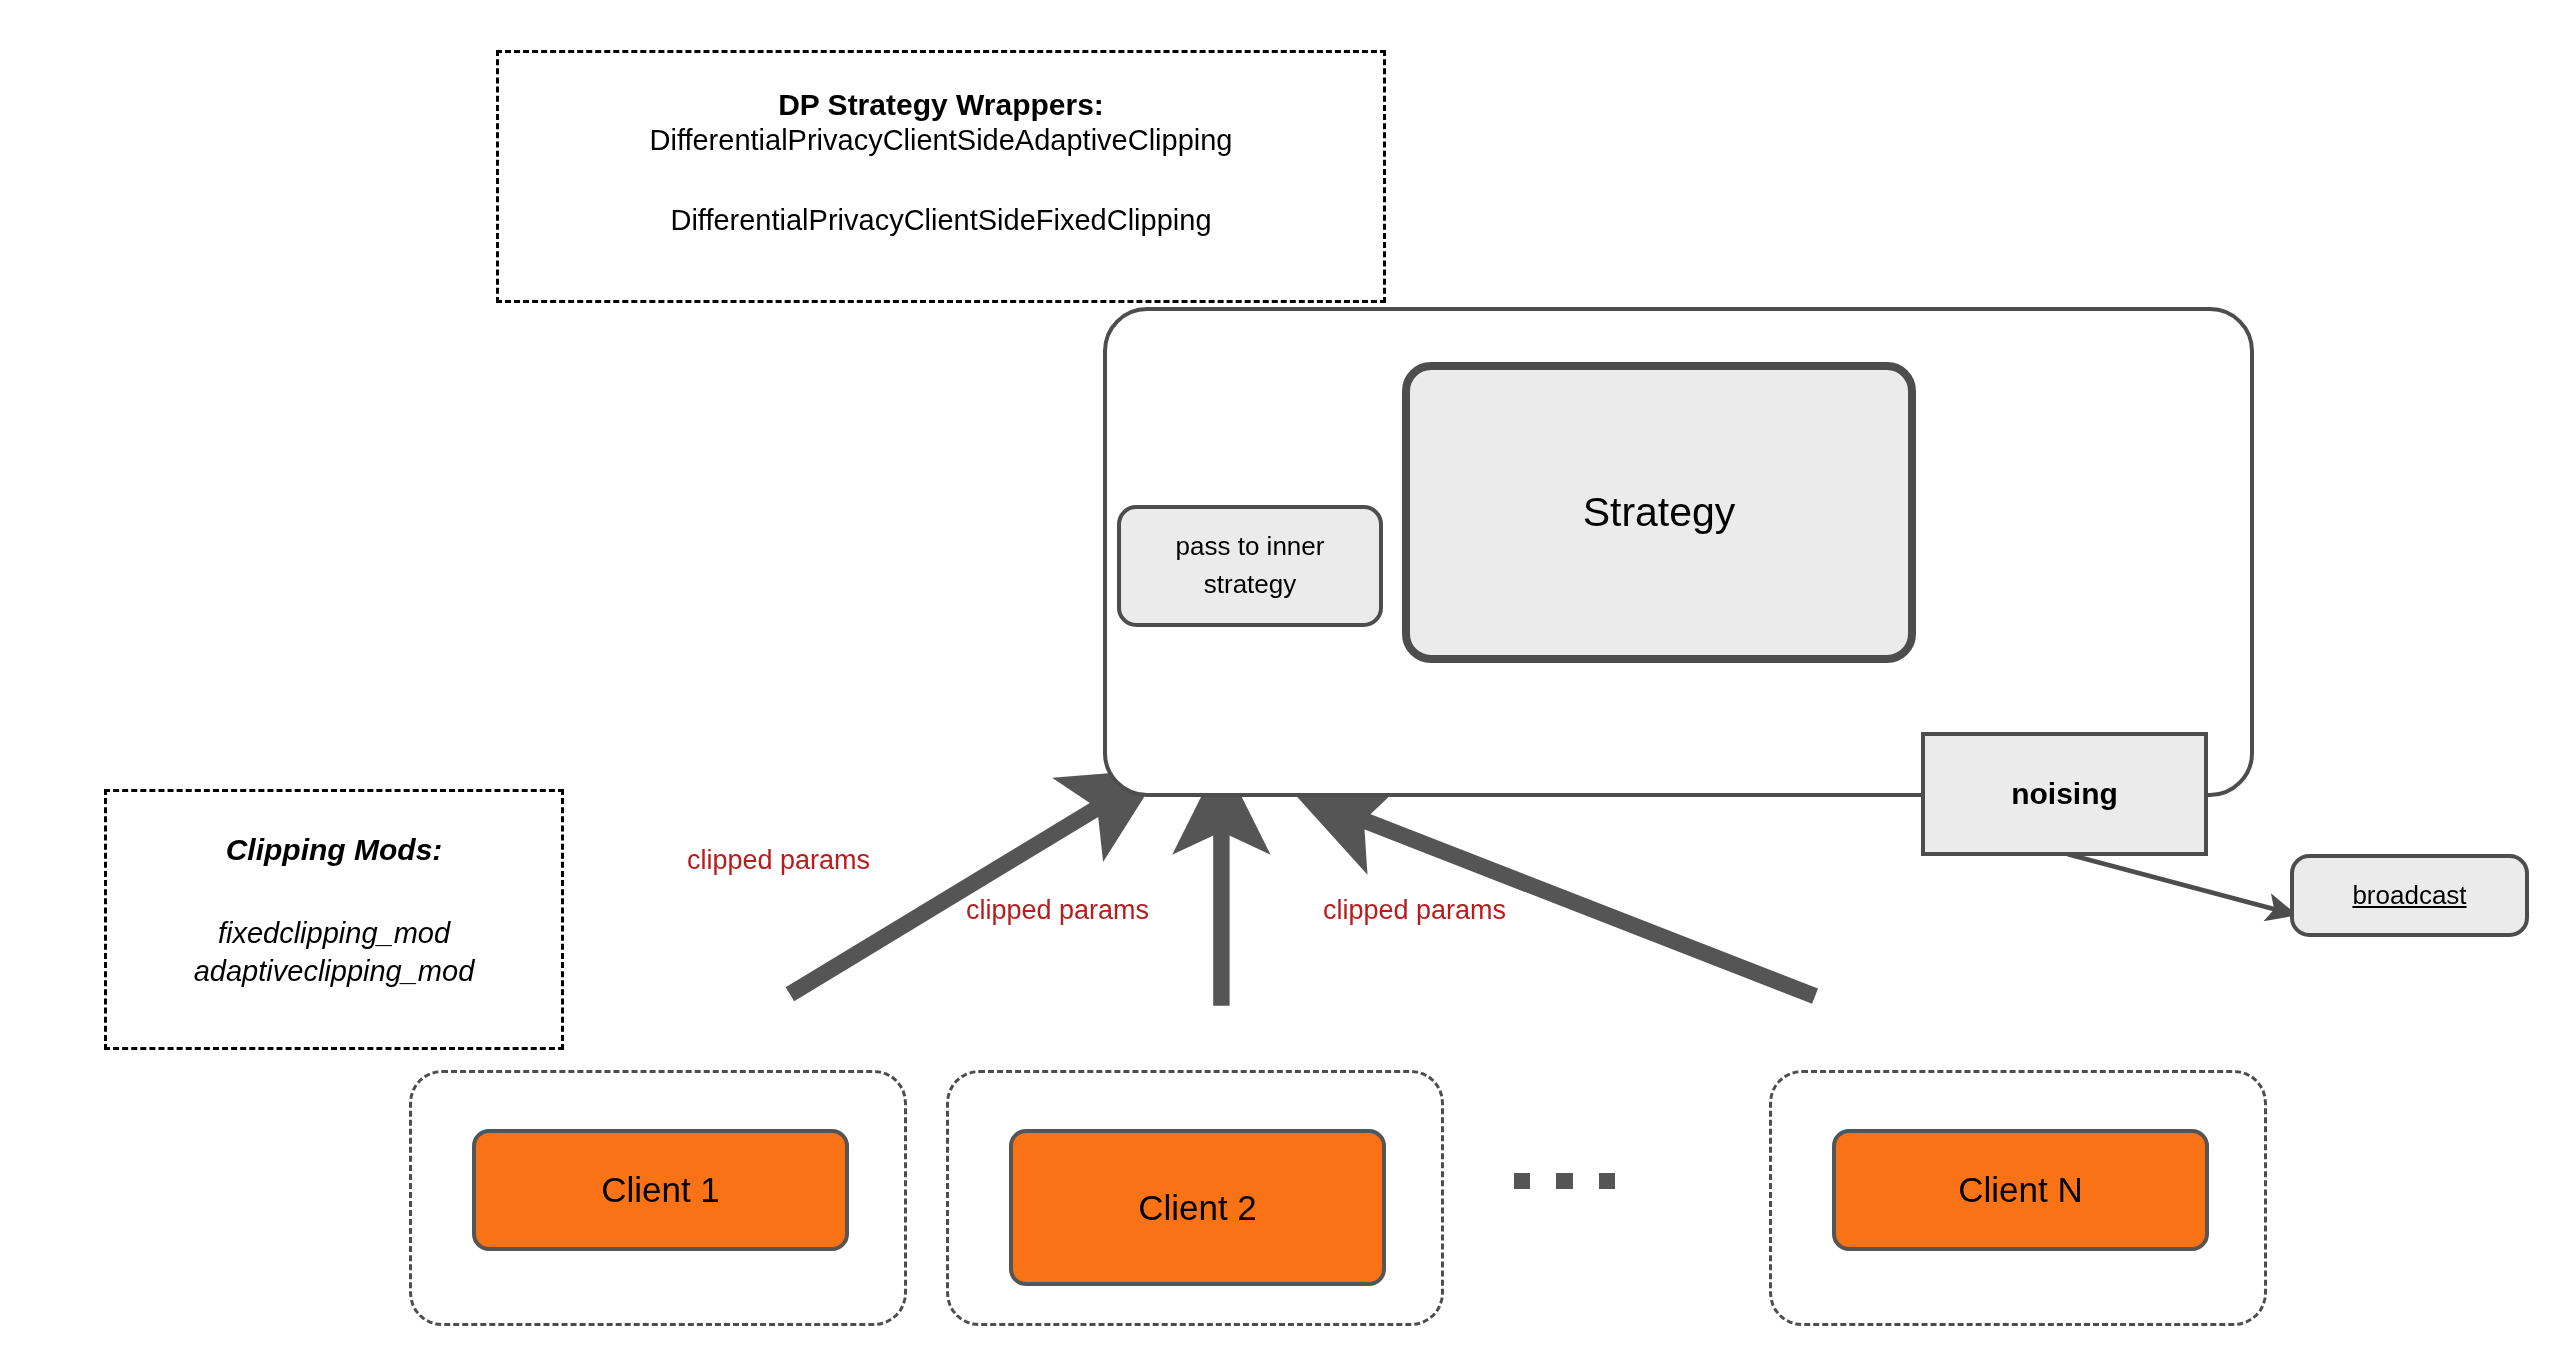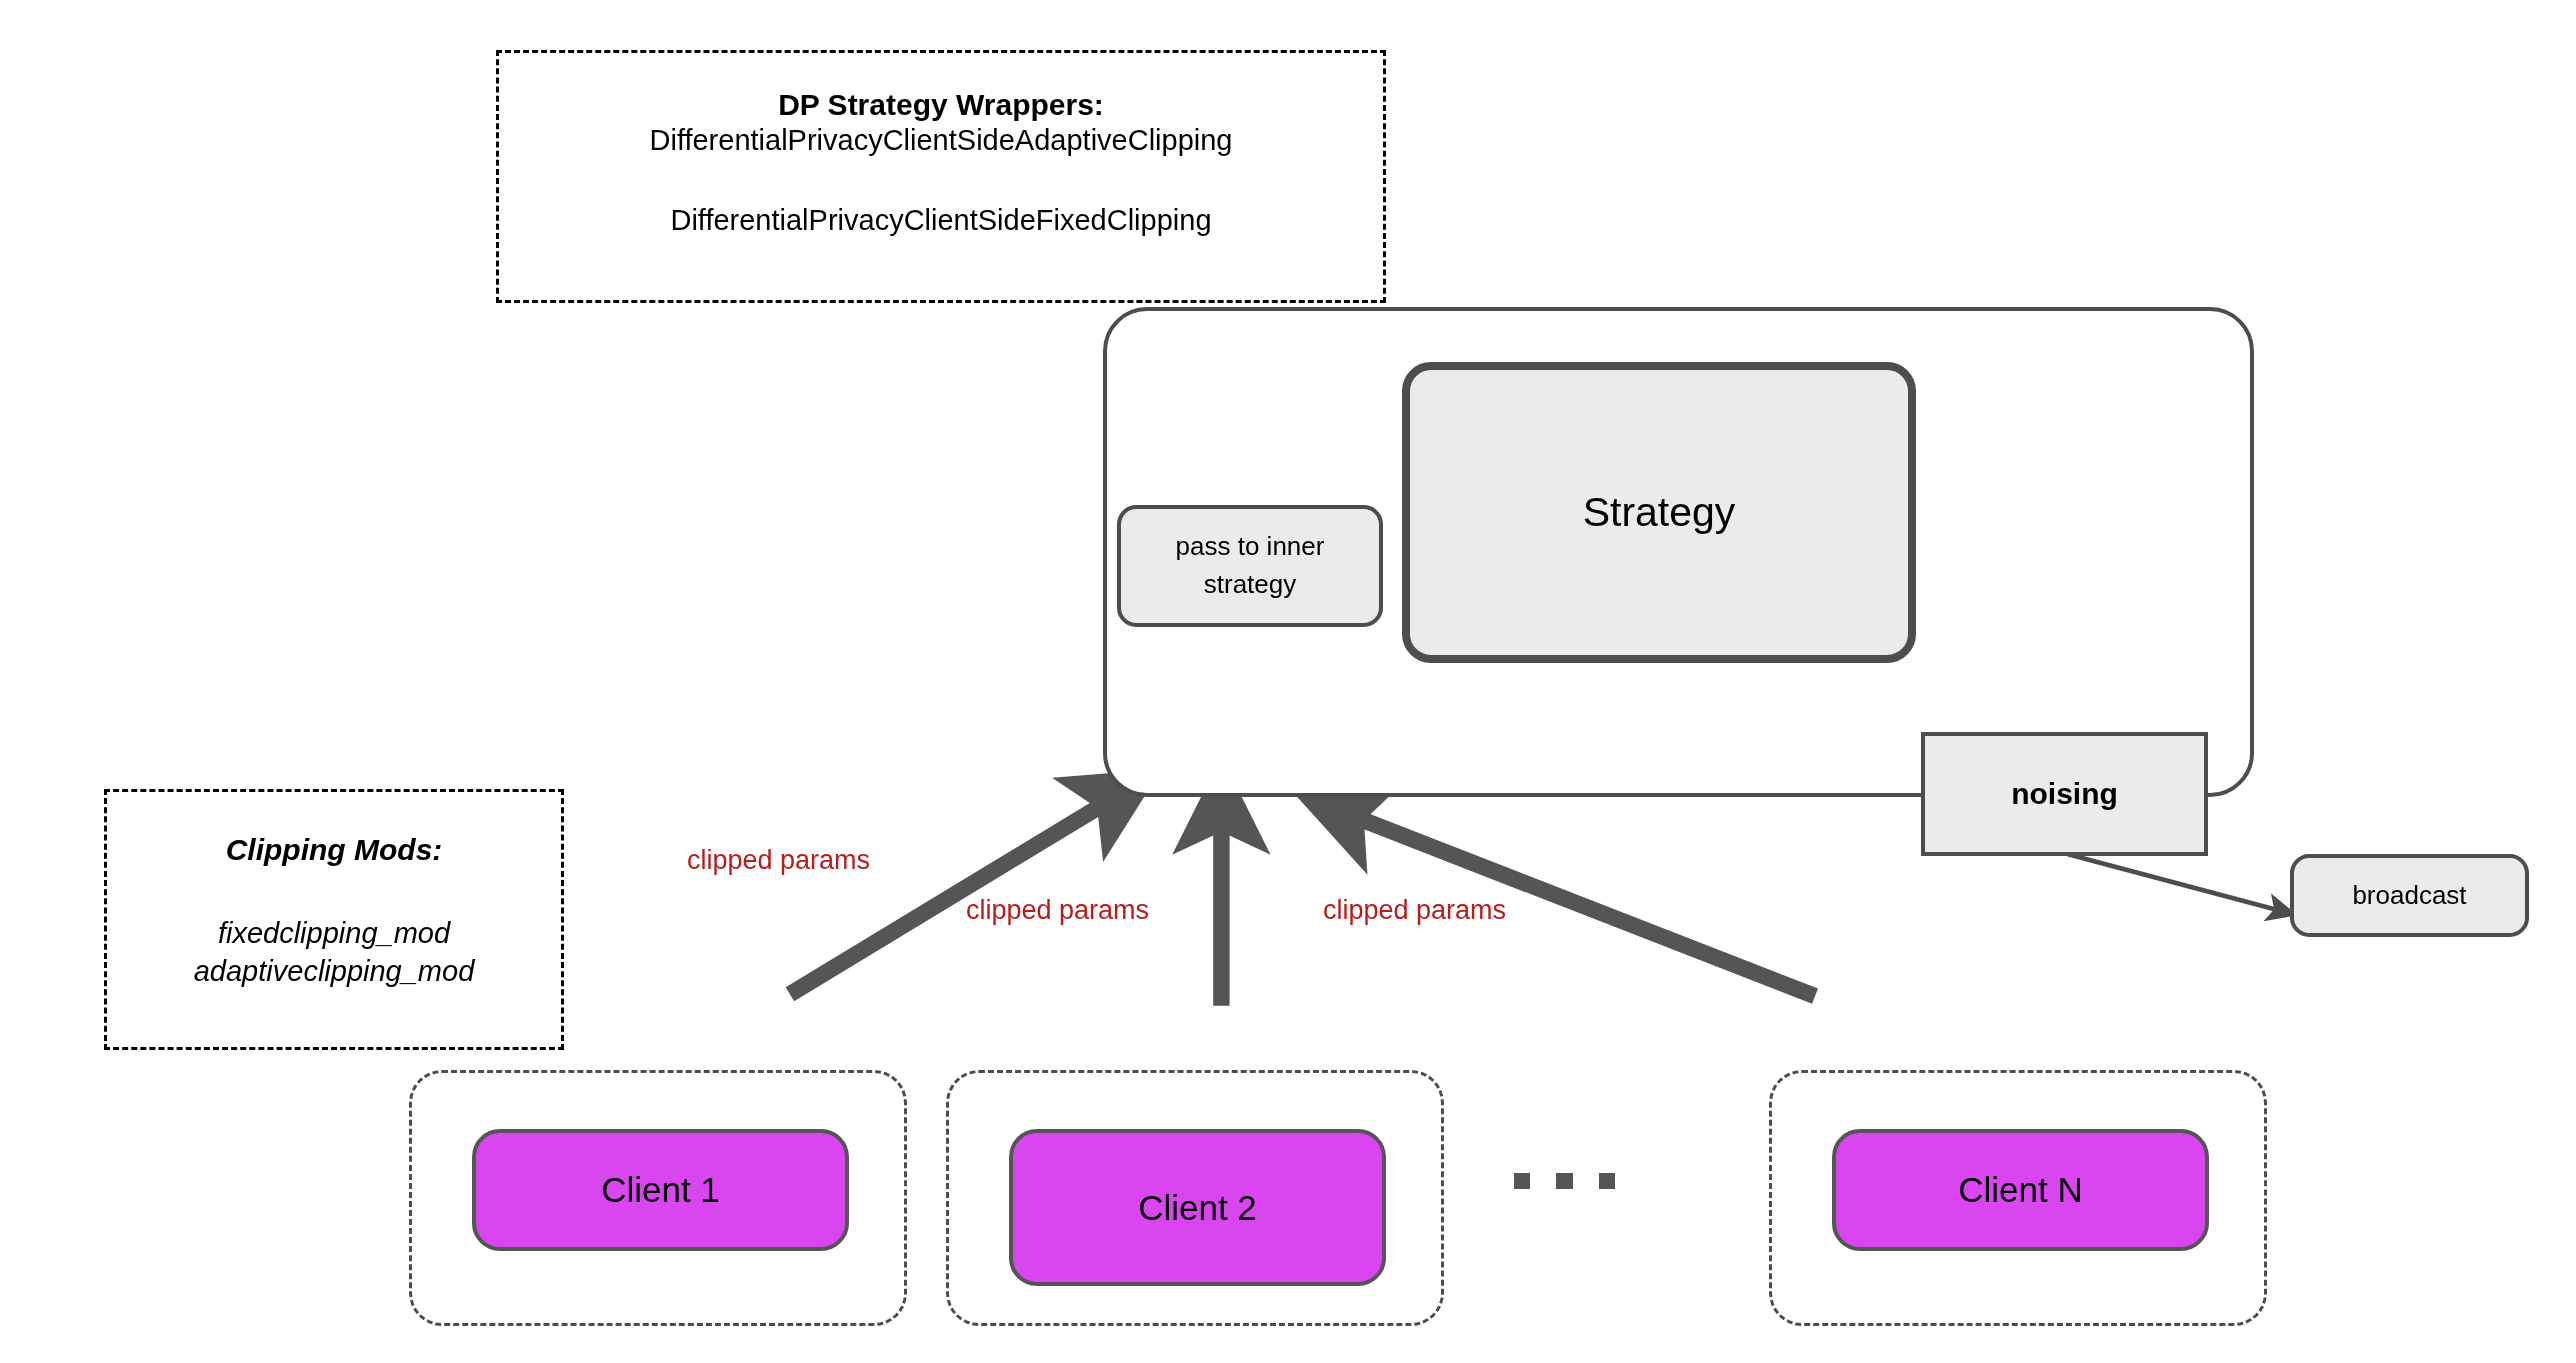--- a/index.html
+++ b/index.html
@@ -85,23 +85,23 @@
     border: 3.9px dashed #4d4d4d;
     border-radius: 33px;
     background: transparent;
   }
   .client-node {
     position: absolute;
     box-sizing: border-box;
     display: flex;
     align-items: center;
     justify-content: center;
-    background: #d946ef;
+    background: #f97316;
     border: 4.8px solid #555555;
-    border-radius: 28px;
+    border-radius: 17px;
     color: #000000;
   }
 
   
   .edge-label {
     position: absolute;
     color: #b91c1c;
     white-space: nowrap;
   }
 
@@ -168,21 +168,21 @@
   </div>
 
   <div class="node rounded strategy" style="left:1402px; top:362px; width:514px; height:301px; font-size:41px;">
     <span>Strategy</span>
   </div>
 
   <div class="node square bold" style="left:1921px; top:732px; width:287px; height:124px; font-size:30px;">
     <span>noising</span>
   </div>
 
-  <div class="node rounded" style="left:2290px; top:854px; width:239px; height:83px; font-size:26px;">
+  <div class="node rounded" style="left:2290px; top:854px; width:239px; height:83px; font-size:26px;text-decoration:underline;">
     <span>broadcast</span>
   </div>
 
   <div class="edge-label" style="left:687px; top:845px; font-size:27px;">clipped params</div>
 
   <div class="edge-label" style="left:966px; top:895px; font-size:27px;">clipped params</div>
 
   <div class="edge-label" style="left:1323px; top:895px; font-size:27px;">clipped params</div>
 
   <div class="client-group" style="left:409px; top:1070px; width:498px; height:256px;">

